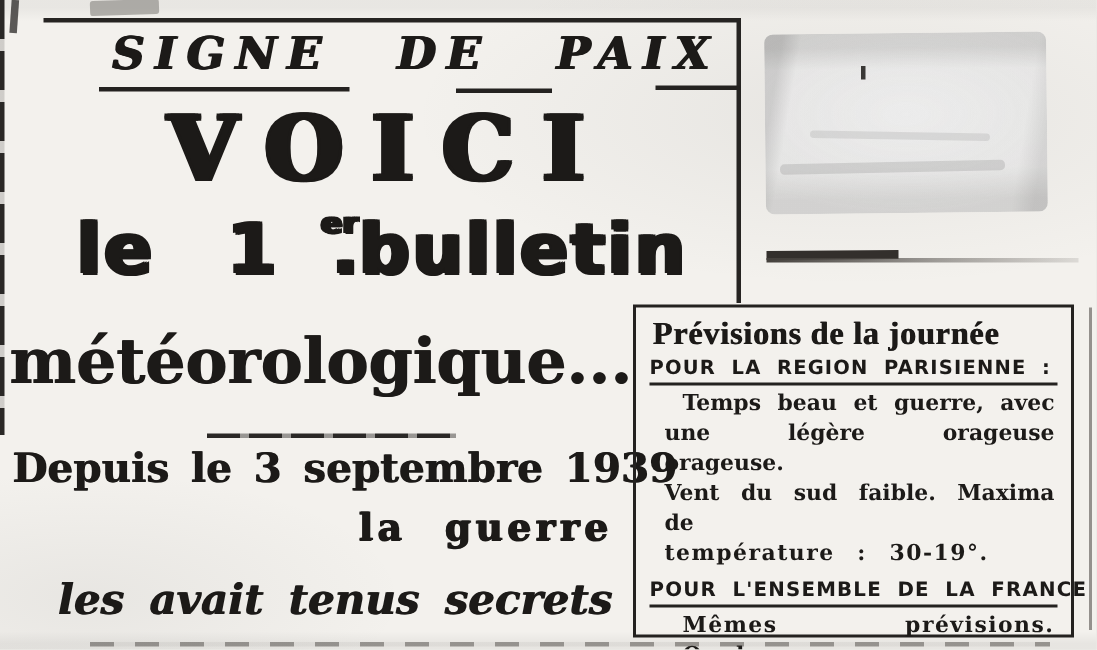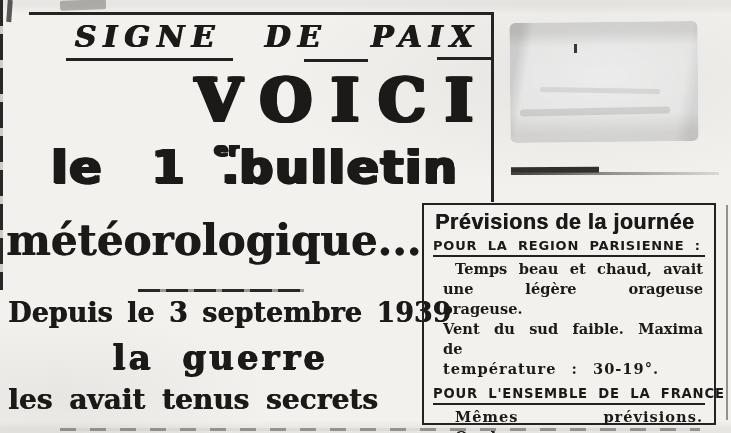--- a/index.html
+++ b/index.html
@@ -28,21 +28,21 @@
     font-family:"DejaVu Serif", serif;font-style:italic;font-weight:bold;
     font-size:30px;letter-spacing:7px;word-spacing:26px;white-space:nowrap;
     text-shadow:0.8px 0 currentColor, -0.5px 0 currentColor;
   }
   .kick-u{position:absolute;height:3px;background:#242220;}
   .ku1{left:66px;top:58px;width:167px;}
   .ku2{left:304px;top:59px;width:64px;}
   .ku3{left:437px;top:57px;width:57px;}
   
   .voici{
-    position:absolute;left:100px;top:66px;width:392px;text-align:right;
+    position:absolute;left:112px;top:66px;width:392px;text-align:left;
     font-family:"DejaVu Serif", serif;font-weight:bold;font-size:60px;line-height:1.1;
     letter-spacing:19px;white-space:nowrap;
     text-shadow:2px 0 currentColor,-2px 0 currentColor,0 1.5px currentColor,2px 1.5px currentColor,-2px 1.5px currentColor;
   }
   
   .hl2{
     position:absolute;left:22px;top:140px;width:466px;text-align:center;
     font-family:"DejaVu Sans", sans-serif;font-weight:bold;font-size:47px;line-height:1.15;
     letter-spacing:2px;word-spacing:30px;white-space:nowrap;
     text-shadow:1.6px 0 currentColor,-1.6px 0 currentColor,0 1.2px currentColor,1.6px 1.2px currentColor;
@@ -59,37 +59,38 @@
     position:absolute;left:138px;top:289px;width:166px;height:3px;
     background:repeating-linear-gradient(90deg,#2a2826 0 22px,rgba(42,40,38,0.45) 22px 28px);
   }
   
   .sub1{
     position:absolute;left:8px;top:297px;width:400px;text-align:center;
     font-weight:bold;font-size:27px;word-spacing:5px;white-space:nowrap;
     text-shadow:0.6px 0 currentColor;
   }
   .sub2{
-    position:absolute;left:20px;top:337px;width:400px;text-align:center;
-    font-weight:bold;font-size:34px;letter-spacing:3px;word-spacing:14px;white-space:nowrap;
+    position:absolute;left:8px;top:337px;width:400px;text-align:right;
+    font-weight:bold;font-size:25px;letter-spacing:3px;word-spacing:14px;white-space:nowrap;
     text-shadow:1px 0 currentColor,0 0.8px currentColor;
   }
   .sub3{
-    position:absolute;left:8px;top:383px;width:400px;text-align:left;
+    position:absolute;left:8px;top:383px;width:400px;text-align:right;
     font-weight:bold;font-size:28px;word-spacing:7px;white-space:nowrap;
     text-shadow:0.7px 0 currentColor;
+    font-style:italic;
   }
   
   .fcbox{
     position:absolute;left:422px;top:203px;width:294px;height:222px;
     border:2.5px solid #242220;box-sizing:border-box;
     padding:5px 9px 4px 9px;
   }
   .fc-title{
-    font-family:Liberation Sans, sans-serif;font-weight:bold;font-size:21.5px;
+    font-family:Liberation Serif, serif;font-weight:bold;font-size:21.5px;
     letter-spacing:0.5px;white-space:nowrap;padding-left:2px;
     text-shadow:0.5px 0 currentColor;
   }
   .fc-head{
     font-family:"DejaVu Sans", sans-serif;font-weight:bold;font-size:13px;
     letter-spacing:0.8px;word-spacing:5px;white-space:nowrap;
     border-bottom:2.5px solid #242220;padding:3px 0 2px 0;margin-bottom:2px;
   }
   .fc-head2{margin-top:4px;font-size:13.2px;}
   .fc-line{
@@ -145,21 +146,21 @@
   <div class="hl3">météorologique...</div>
   <div class="hl3-u"></div>
 
   <div class="sub1">Depuis le 3 septembre 1939</div>
   <div class="sub2">la guerre</div>
   <div class="sub3">les avait tenus secrets</div>
 
   <div class="fcbox">
     <div class="fc-title">Prévisions de la journée</div>
     <div class="fc-head">POUR LA REGION PARISIENNE :</div>
-    <div class="fc-line first">Temps beau et chaud, avait</div>
+    <div class="fc-line first">Temps beau et guerre, avec</div>
     <div class="fc-line">une légère orageuse orageuse.</div>
     <div class="fc-line">Vent du sud faible. Maxima de</div>
     <div class="fc-line last wide">température : 30-19°.</div>
     <div class="fc-head fc-head2">POUR L'ENSEMBLE DE LA FRANCE</div>
     <div class="fc-line first ls">Mêmes prévisions. Quelques</div>
 
   </div>
 
   <div class="smudge"></div>
   <div class="smudge-wisp1"></div>

